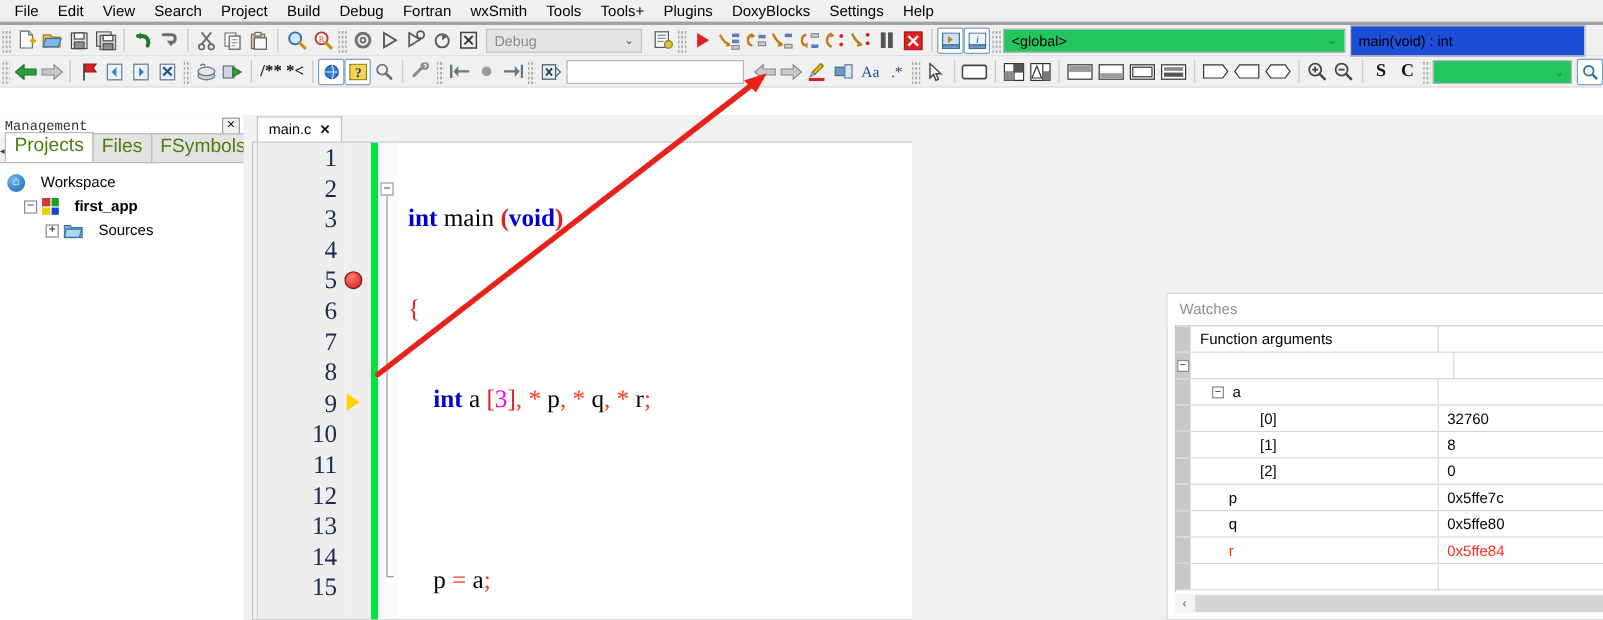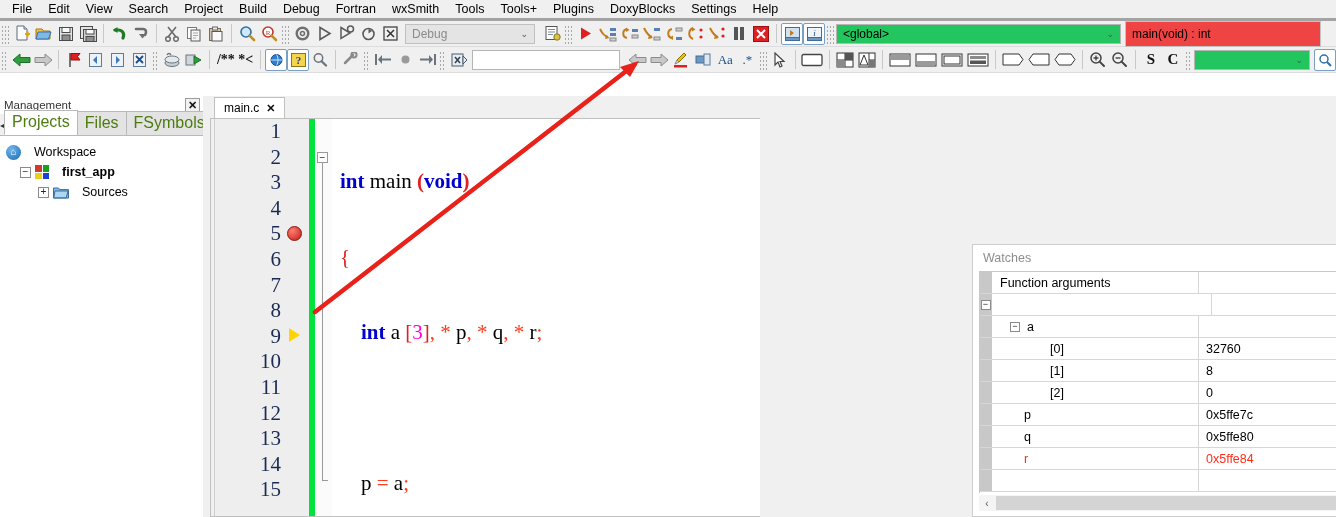--- a/index.html
+++ b/index.html
@@ -64,33 +64,33 @@
     border: 1px solid #b5b5b5; background: #22c55e; font-size: 12px; color: #000;
     padding: 0 2px 0 6px;
   }
   .combo.disabled { background: #e4e4e4; color: #8b8b8b; border-color: #c0c0c0; }
   .combo .caret { font-size: 9px; color: #555; padding-right: 4px; }
   .flat-field {
     height: 20px; border: 1px solid #b5b5b5; background: #fff;
     font-size: 12px; padding: 0 4px; display: flex; align-items: center; color:#000;
   }
   .static-box {
-    height: 20px; border: 1px solid #c3c3c3; background: #ef4444;
+    height: 20px; border: 1px solid #c3c3c3; background: #1d4ed8;
     font-size: 12px; padding: 12px 6px; display: flex; align-items: center; color: #000;
   }
 
   
   #main { position: absolute; top: 96px; left: 0; width: 1336px; height: 421px; background: #f0f0f0; }
 
   
   #mgmt { position: absolute; left: 0; top: 0; width: 203px; height: 421px; background: #ffffff; }
   #mgmt-header {
     height: 18px; display: flex; align-items: center; justify-content: space-between;
     padding-left: 4px; font-size: 11.5px; color: #333;
-    font-family: Liberation Sans, sans-serif;
+    font-family: Liberation Mono, monospace;
   }
   #mgmt-close {
     width: 15px; height: 15px; margin-right: 3px; border: 1px solid #9c9c9c;
     background: #f2f2f2; display: flex; align-items: center; justify-content: center;
     font-size: 11px; font-weight: bold; color: #111; line-height: 1;
   }
   #mgmt-tabs {
     height: 22px; display: flex; align-items: flex-end;
     border-bottom: 1px solid #b9b9b9; background: #f0f0f0;
   }

